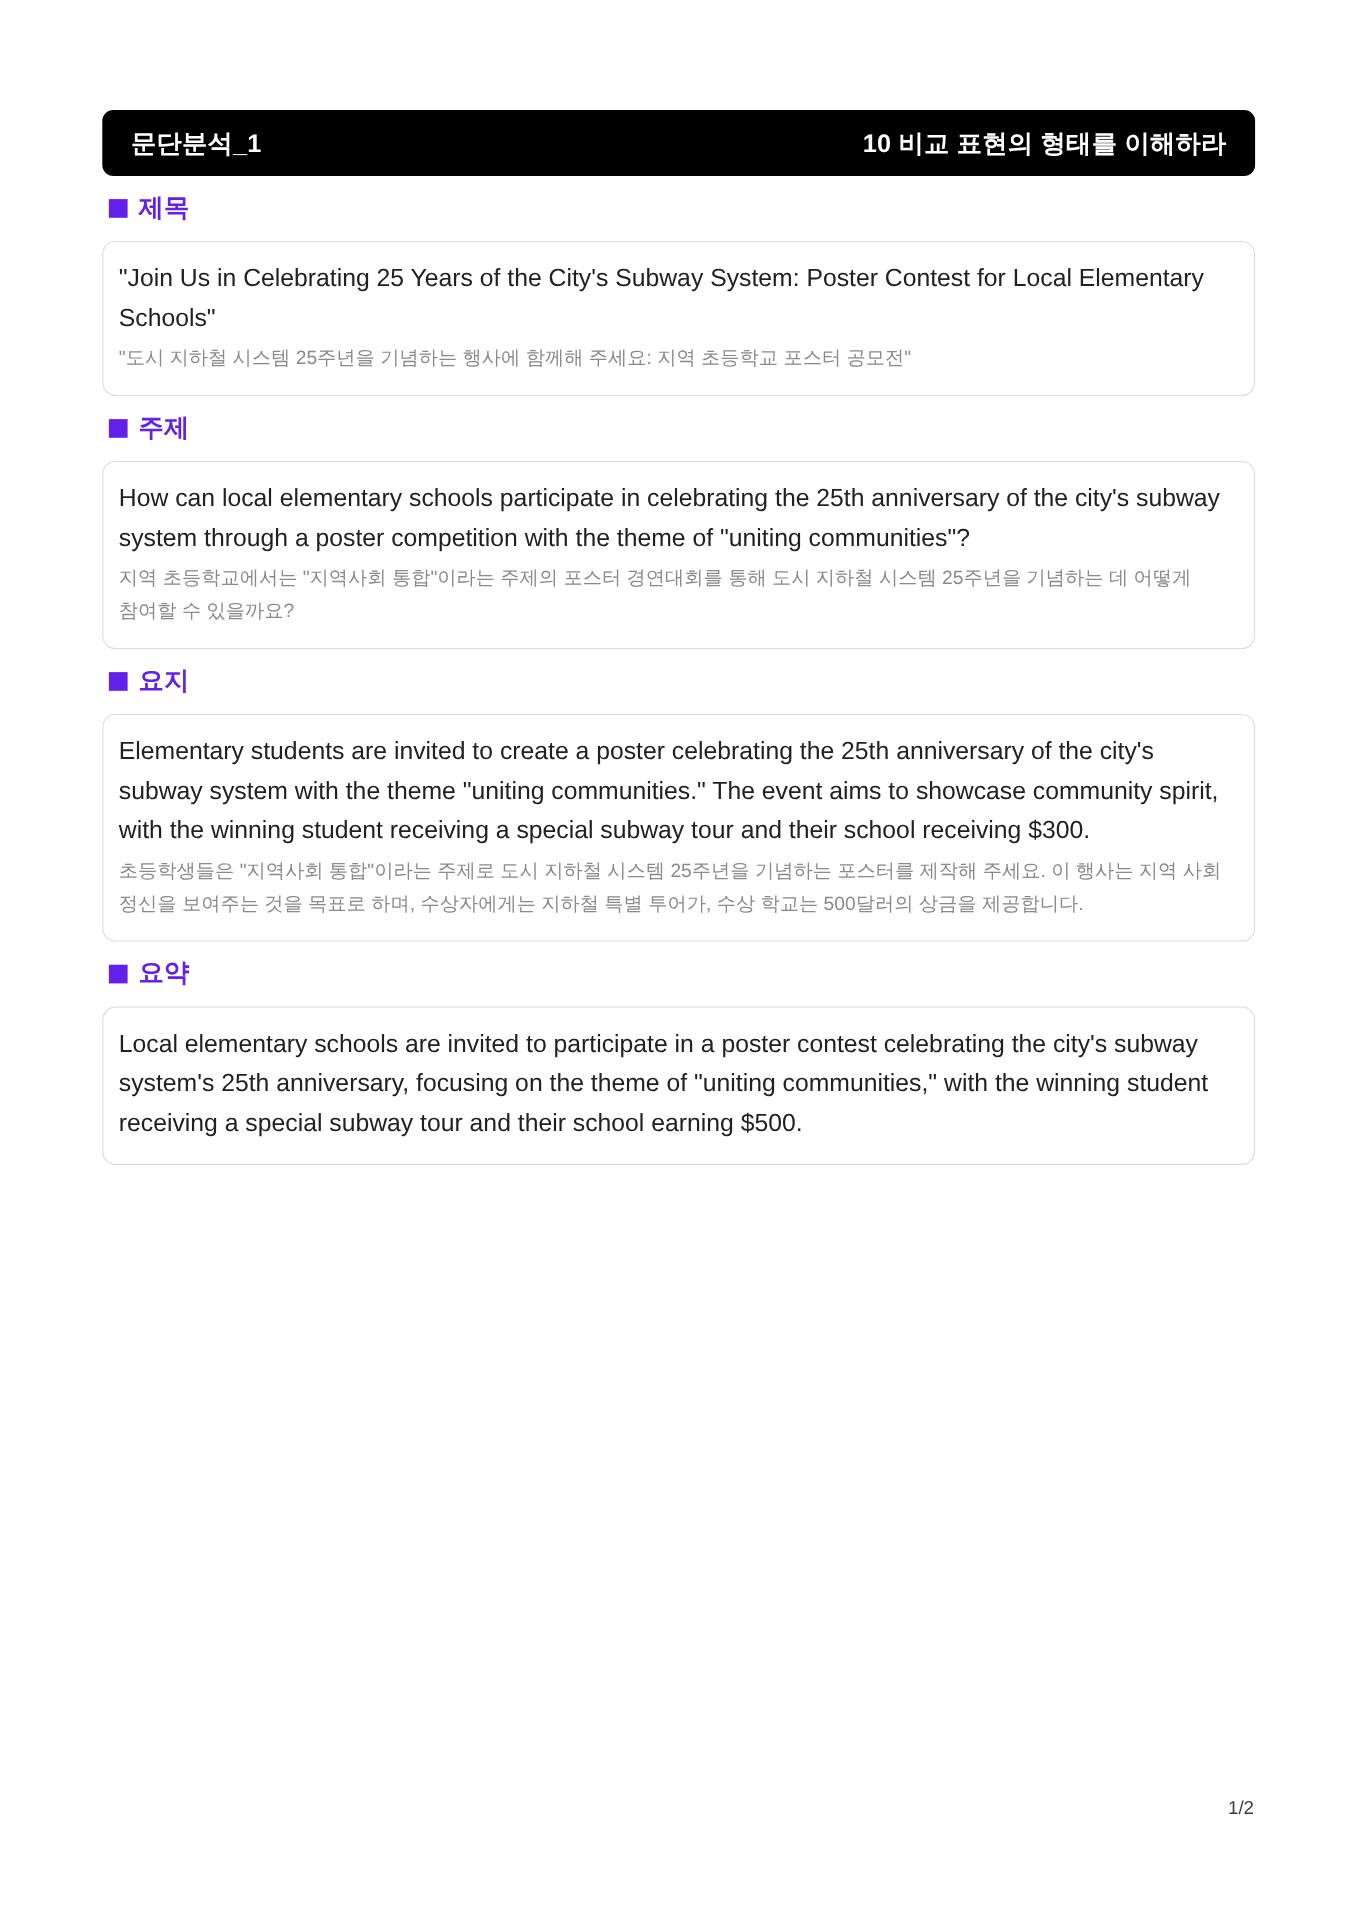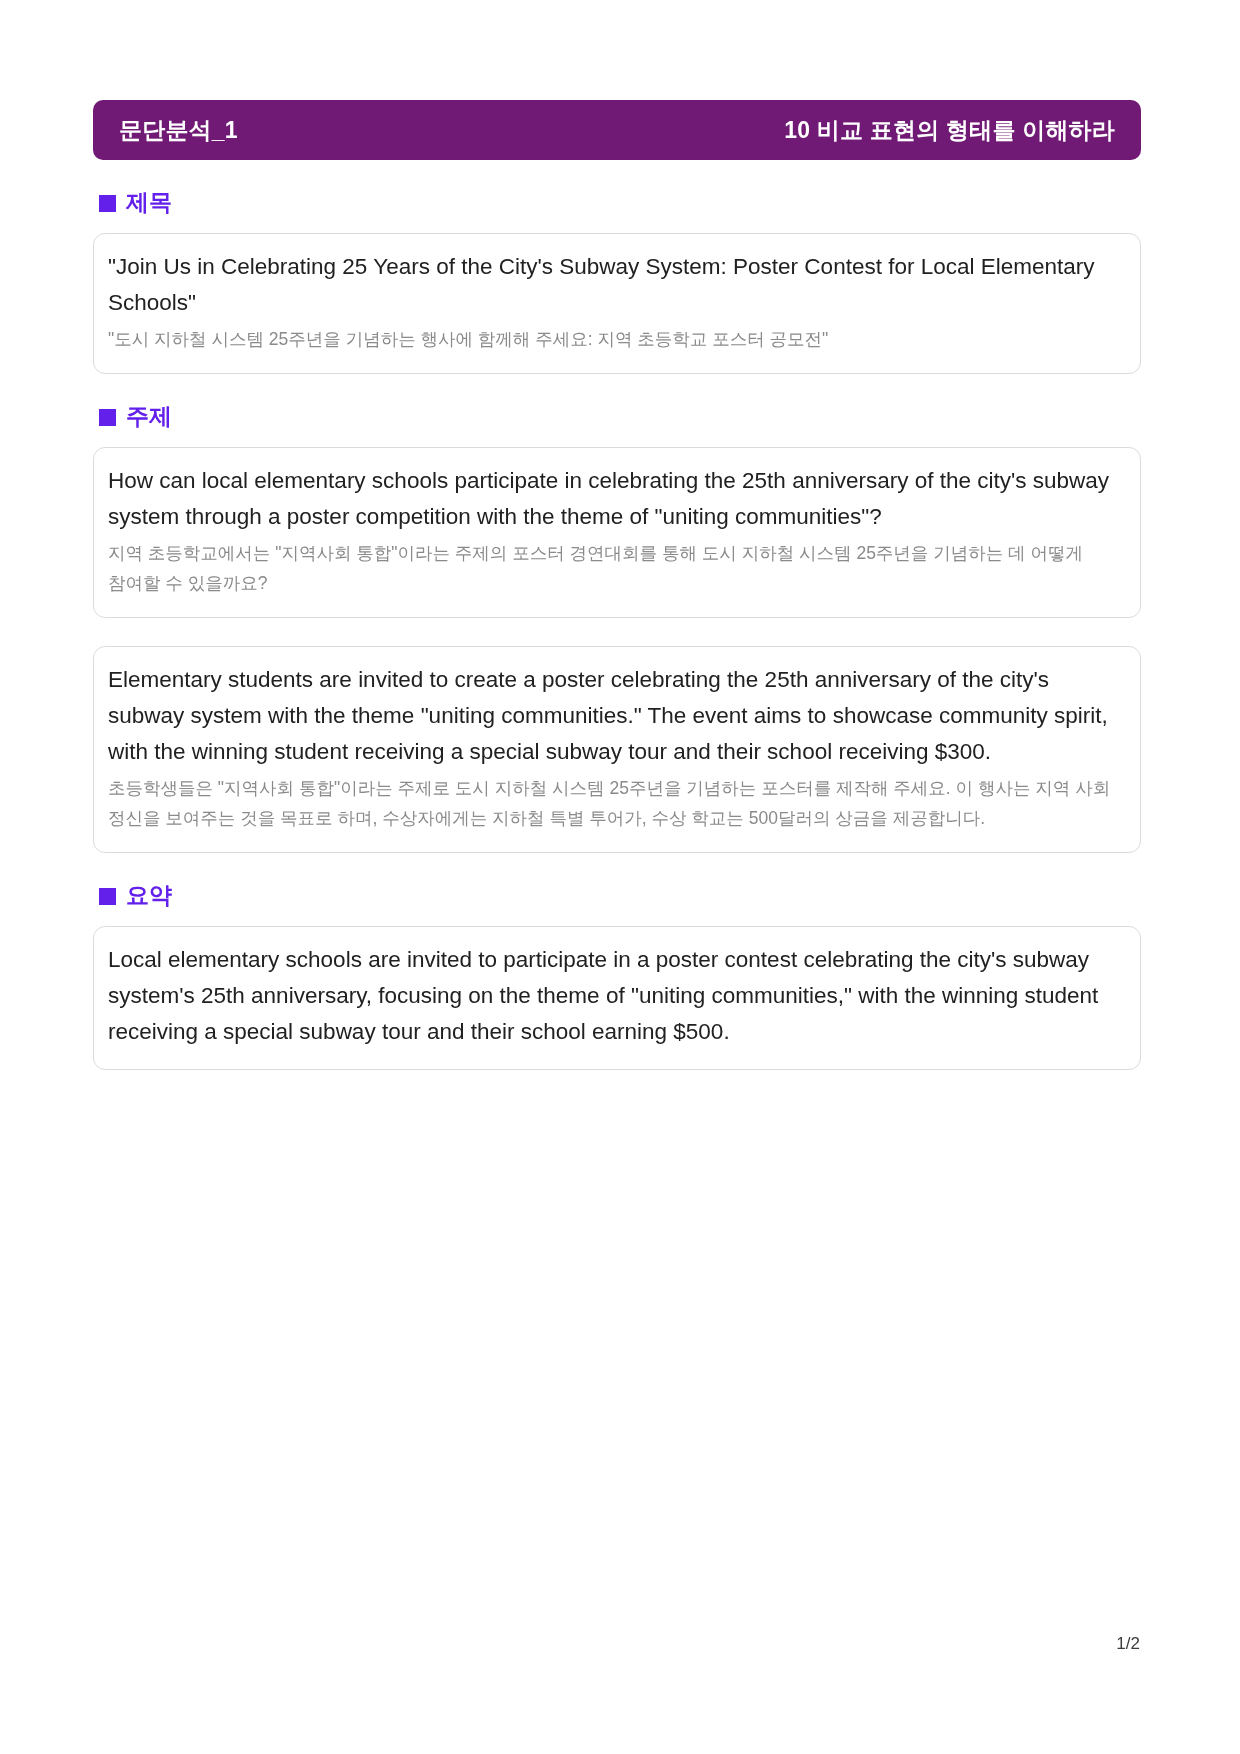--- a/index.html
+++ b/index.html
@@ -20,38 +20,38 @@
     background: #ffffff;
   }
   .content {
     position: absolute;
     left: 93px;
     top: 100px;
     width: 1048px;
   }
   .header-bar {
     height: 60px;
-    background: #701a75;
+    background: #000000;
     border-radius: 10px;
     display: flex;
     align-items: center;
     justify-content: space-between;
     padding: 0 26px;
     box-sizing: border-box;
   }
   .header-bar .left-title,
   .header-bar .right-title {
     color: #ffffff;
     font-size: 23px;
     font-weight: 700;
     letter-spacing: 0.2px;
     white-space: nowrap;
   }
   .section {
-    margin-top: 28px;
+    margin-top: 14px;
   }
   .section-heading {
     display: flex;
     align-items: center;
     gap: 10px;
     margin: 0 6px 15px 6px;
     height: 30px;
   }
   .square-bullet {
     width: 17px;
@@ -123,20 +123,24 @@
         <span class="square-bullet"></span>
         <span class="heading-label">주제</span>
       </div>
       <div class="section-card">
         <p class="english-text">How can local elementary schools participate in celebrating the 25th anniversary of the city's subway system through a poster competition with the theme of "uniting communities"?</p>
         <p class="korean-text">지역 초등학교에서는 "지역사회 통합"이라는 주제의 포스터 경연대회를 통해 도시 지하철 시스템 25주년을 기념하는 데 어떻게 참여할 수 있을까요?</p>
       </div>
     </div>
 
     <div class="section">
+      <div class="section-heading">
+        <span class="square-bullet"></span>
+        <span class="heading-label">요지</span>
+      </div>
       <div class="section-card">
         <p class="english-text">Elementary students are invited to create a poster celebrating the 25th anniversary of the city's subway system with the theme "uniting communities." The event aims to showcase community spirit, with the winning student receiving a special subway tour and their school receiving $300.</p>
         <p class="korean-text">초등학생들은 "지역사회 통합"이라는 주제로 도시 지하철 시스템 25주년을 기념하는 포스터를 제작해 주세요. 이 행사는 지역 사회 정신을 보여주는 것을 목표로 하며, 수상자에게는 지하철 특별 투어가, 수상 학교는 500달러의 상금을 제공합니다.</p>
       </div>
     </div>
 
     <div class="section">
       <div class="section-heading">
         <span class="square-bullet"></span>
         <span class="heading-label">요약</span>

